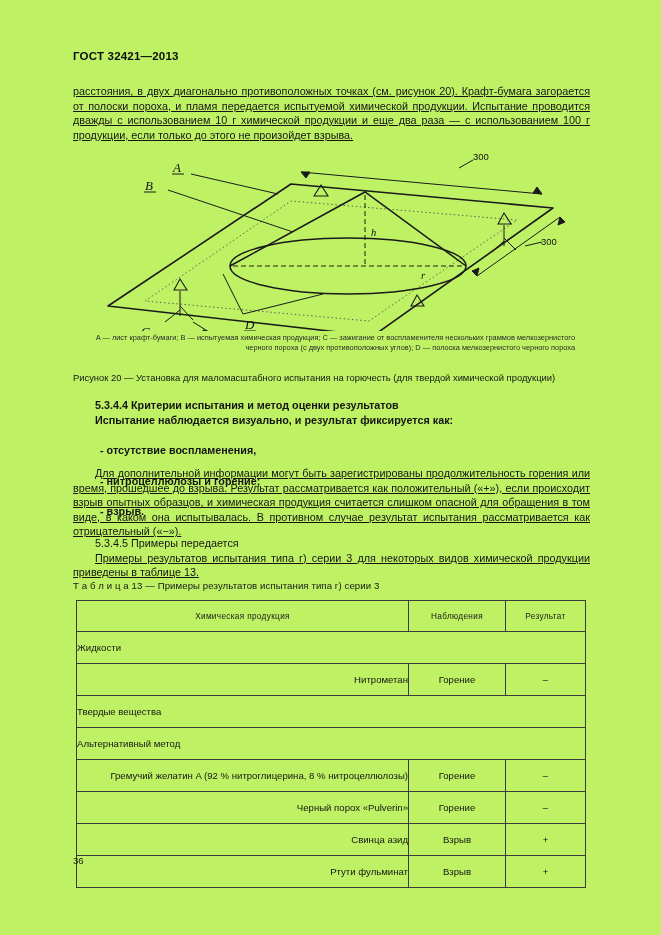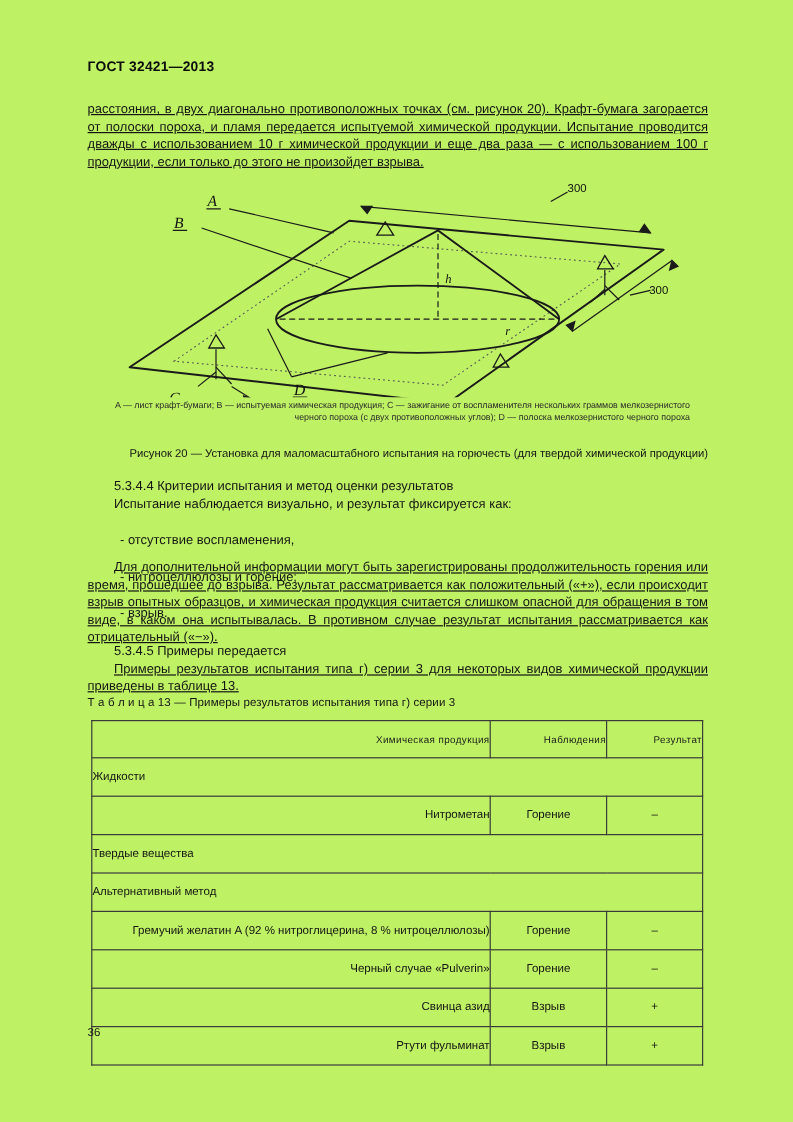--- a/index.html
+++ b/index.html
@@ -64,29 +64,29 @@
     text-align: right;
     color: #2a2a2a;
   }
   .fig-caption {
     position: absolute;
     left: 73px;
     top: 372px;
     width: 517px;
     font-size: 9.4px;
     line-height: 12px;
-    text-align: right;
+    text-align: left;
     color: #151515;
   }
   .sec-block {
     position: absolute;
     left: 73px;
     width: 517px;
   }
-  #sec-5344 { top: 398px; }
+  #sec-5344 { top: 398px; font-weight: bold; }
   .sub-head {
     margin: 0;
     font-size: 10.8px;
     line-height: 14.6px;
     text-indent: 22px;
     color: #151515;
   }
   .list-item {
     margin: 16px;
     font-size: 10.8px;
@@ -114,21 +114,21 @@
   }
   table.results td, table.results th {
     border: 1px solid #3a3a3a;
     padding: 0;
     vertical-align: middle;
   }
   table.results th {
     height: 30px;
     font-size: 8.2px;
     font-weight: normal;
-    text-align: right;
+    text-align: center;
     letter-spacing: 0.35px;
     color: #1a1a1a;
   }
   table.results td.name {
     height: 31px;
     font-size: 9.6px;
     text-align: right;
     padding-left: 9px;
     color: #151515;
   }
@@ -290,21 +290,21 @@
         </tr>
         <tr>
           <td class="spanrow" colspan="3">Альтернативный метод</td>
         </tr>
         <tr>
           <td class="name">Гремучий желатин A (92 % нитроглицерина, 8 % нитроцеллюлозы)</td>
           <td class="obs">Горение</td>
           <td class="res">–</td>
         </tr>
         <tr>
-          <td class="name">Черный случае «Pulverin»</td>
+          <td class="name">Черный порох «Pulverin»</td>
           <td class="obs">Горение</td>
           <td class="res">–</td>
         </tr>
         <tr>
           <td class="name">Свинца азид</td>
           <td class="obs">Взрыв</td>
           <td class="res">+</td>
         </tr>
         <tr>
           <td class="name">Ртути фульминат</td>

